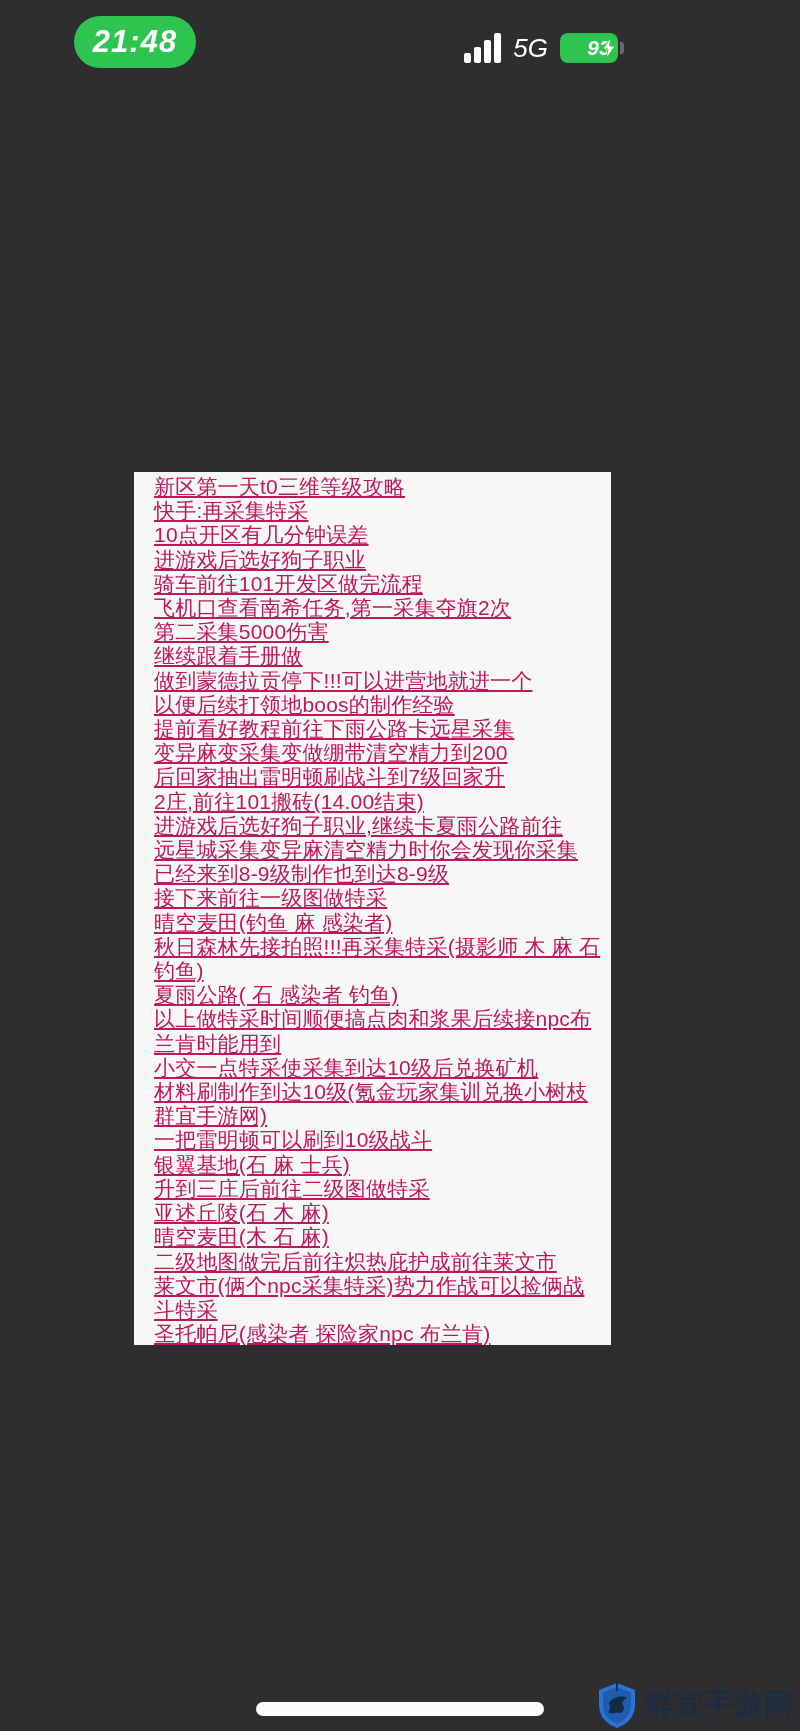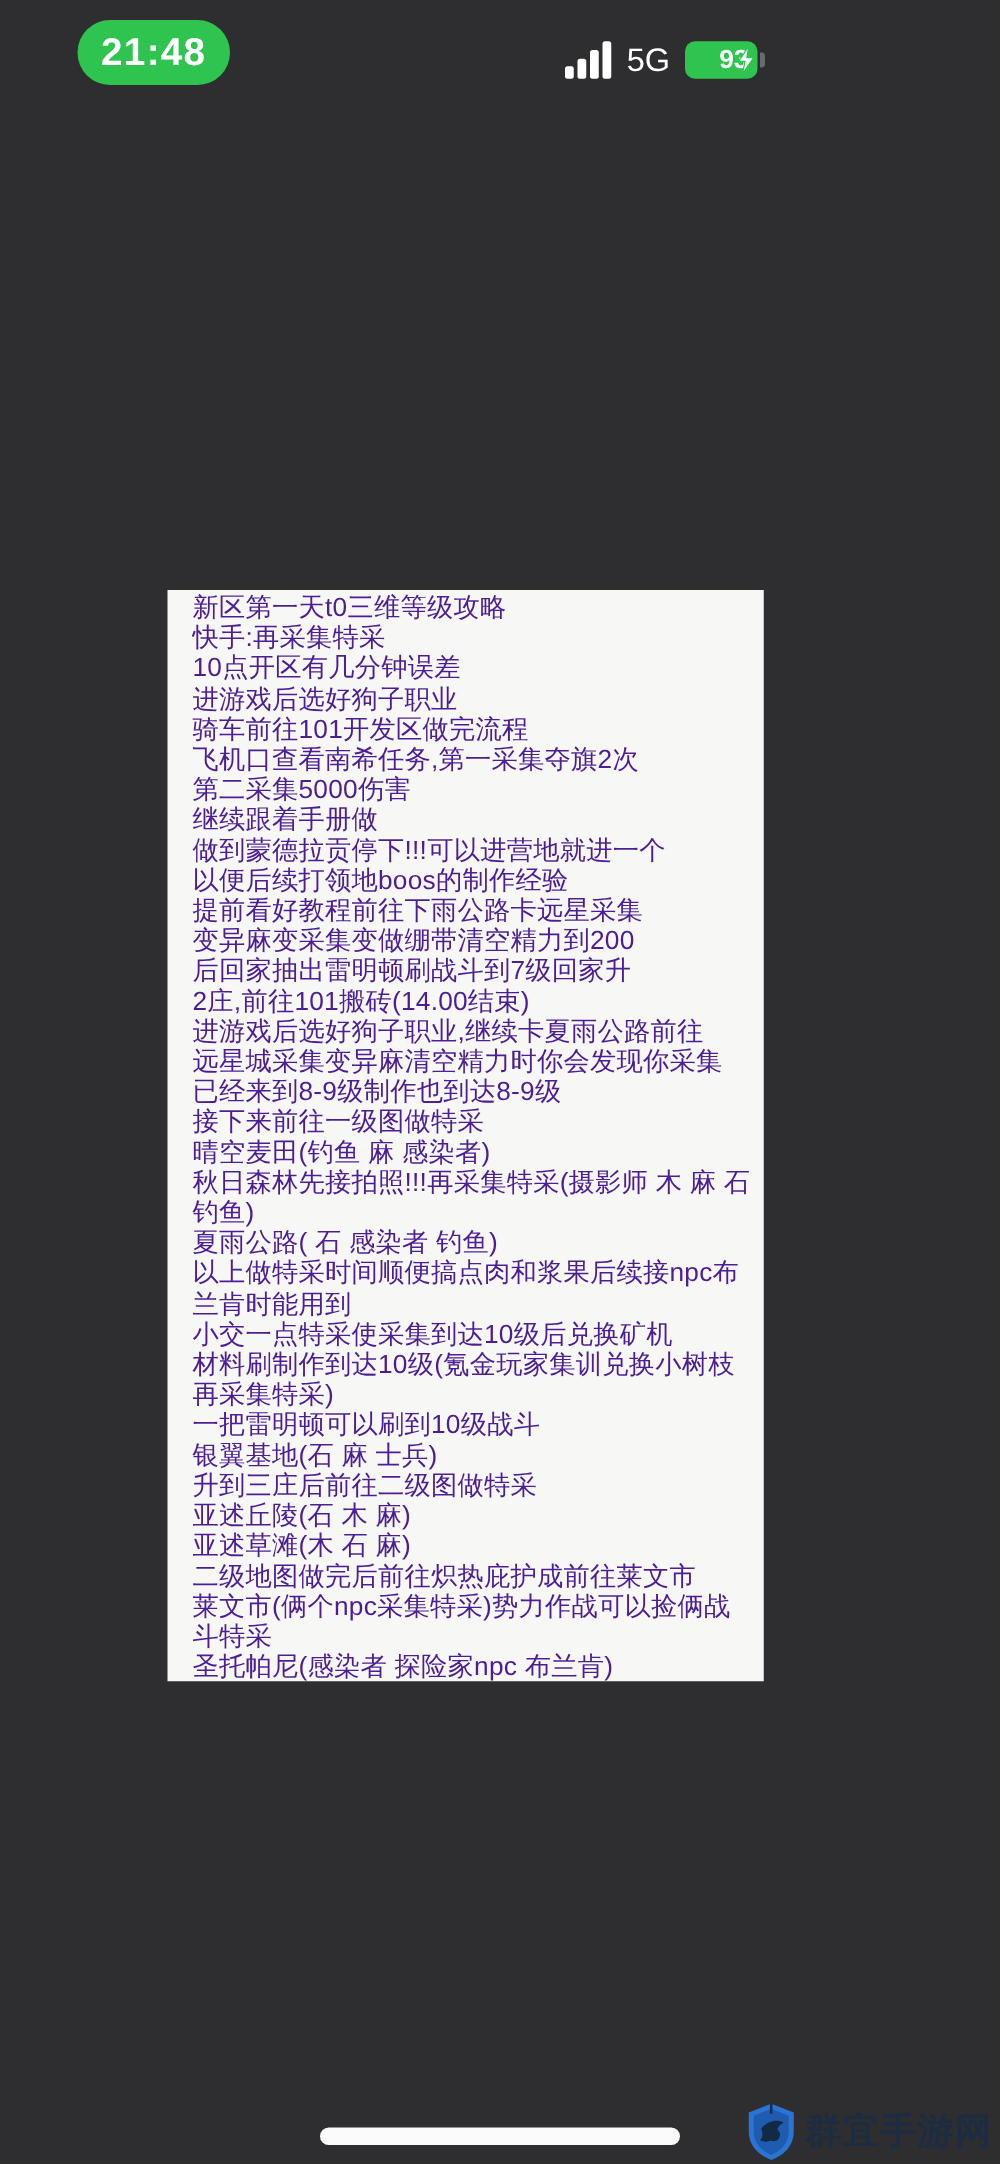--- a/index.html
+++ b/index.html
@@ -6,21 +6,21 @@
   html,body { width:800px; height:1731px; }
   body {
     position:relative;
     background:#2e2e30;
     font-family:"Liberation Sans","DejaVu Sans",sans-serif;
     overflow:hidden;
   }
 
   
   .status-bar {
-    position:absolute; top:0; left:0; width:720px; height:92px;
+    position:absolute; top:0; left:12px; width:720px; height:92px;font-style:italic;
   }
   .time-pill {
     position:absolute; left:62px; top:16px;
     width:122px; height:52px; border-radius:26px;
     background:#2fc44f;
     display:flex; align-items:center; justify-content:center;
   }
   .time-pill span {
     color:#ffffff; font-size:31px; font-weight:bold; letter-spacing:1px;
   }
@@ -59,23 +59,24 @@
   
   .note-card {
     position:absolute; left:134px; top:472px;
     width:477px; height:873px;
     background:#f7f7f6;
     padding:3px 6px 4px 20px;
     overflow:hidden;
   }
   .note-line {
     font-size:21px; line-height:24.2px;
-    color:#4c1d95;
+    color:#be185d;
     white-space:nowrap;
     letter-spacing:0.2px;
+    text-decoration:underline;
   }
 
   
   .home-indicator {
     position:absolute; left:256px; top:1702px;
     width:288px; height:14px; border-radius:7px;
     background:#fbfbfb;
   }
   .watermark {
     position:absolute; right:6px; bottom:2px;
@@ -132,26 +133,26 @@
     <div class="note-line">已经来到8-9级制作也到达8-9级</div>
     <div class="note-line">接下来前往一级图做特采</div>
     <div class="note-line">晴空麦田(钓鱼 麻 感染者)</div>
     <div class="note-line">秋日森林先接拍照!!!再采集特采(摄影师 木 麻 石</div>
     <div class="note-line">钓鱼)</div>
     <div class="note-line">夏雨公路( 石 感染者 钓鱼)</div>
     <div class="note-line">以上做特采时间顺便搞点肉和浆果后续接npc布</div>
     <div class="note-line">兰肯时能用到</div>
     <div class="note-line">小交一点特采使采集到达10级后兑换矿机</div>
     <div class="note-line">材料刷制作到达10级(氪金玩家集训兑换小树枝</div>
-    <div class="note-line">再采集特采)</div>
+    <div class="note-line">群宜手游网)</div>
     <div class="note-line">一把雷明顿可以刷到10级战斗</div>
     <div class="note-line">银翼基地(石 麻 士兵)</div>
     <div class="note-line">升到三庄后前往二级图做特采</div>
     <div class="note-line">亚述丘陵(石 木 麻)</div>
-    <div class="note-line">亚述草滩(木 石 麻)</div>
+    <div class="note-line">晴空麦田(木 石 麻)</div>
     <div class="note-line">二级地图做完后前往炽热庇护成前往莱文市</div>
     <div class="note-line">莱文市(俩个npc采集特采)势力作战可以捡俩战</div>
     <div class="note-line">斗特采</div>
     <div class="note-line">圣托帕尼(感染者 探险家npc 布兰肯)</div>
   </div>
 
 <div class="watermark">
   <svg width="44" height="48" viewBox="0 0 44 48">
     <path d="M22 2 L40 9 V24 C40 36 32 43 22 47 C12 43 4 36 4 24 V9 Z" fill="#2b74d4"></path>
     <path d="M22 6 L36 11.5 V24 C36 33.5 30 39.5 22 43 C14 39.5 8 33.5 8 24 V11.5 Z" fill="#1f5cb0"></path>

